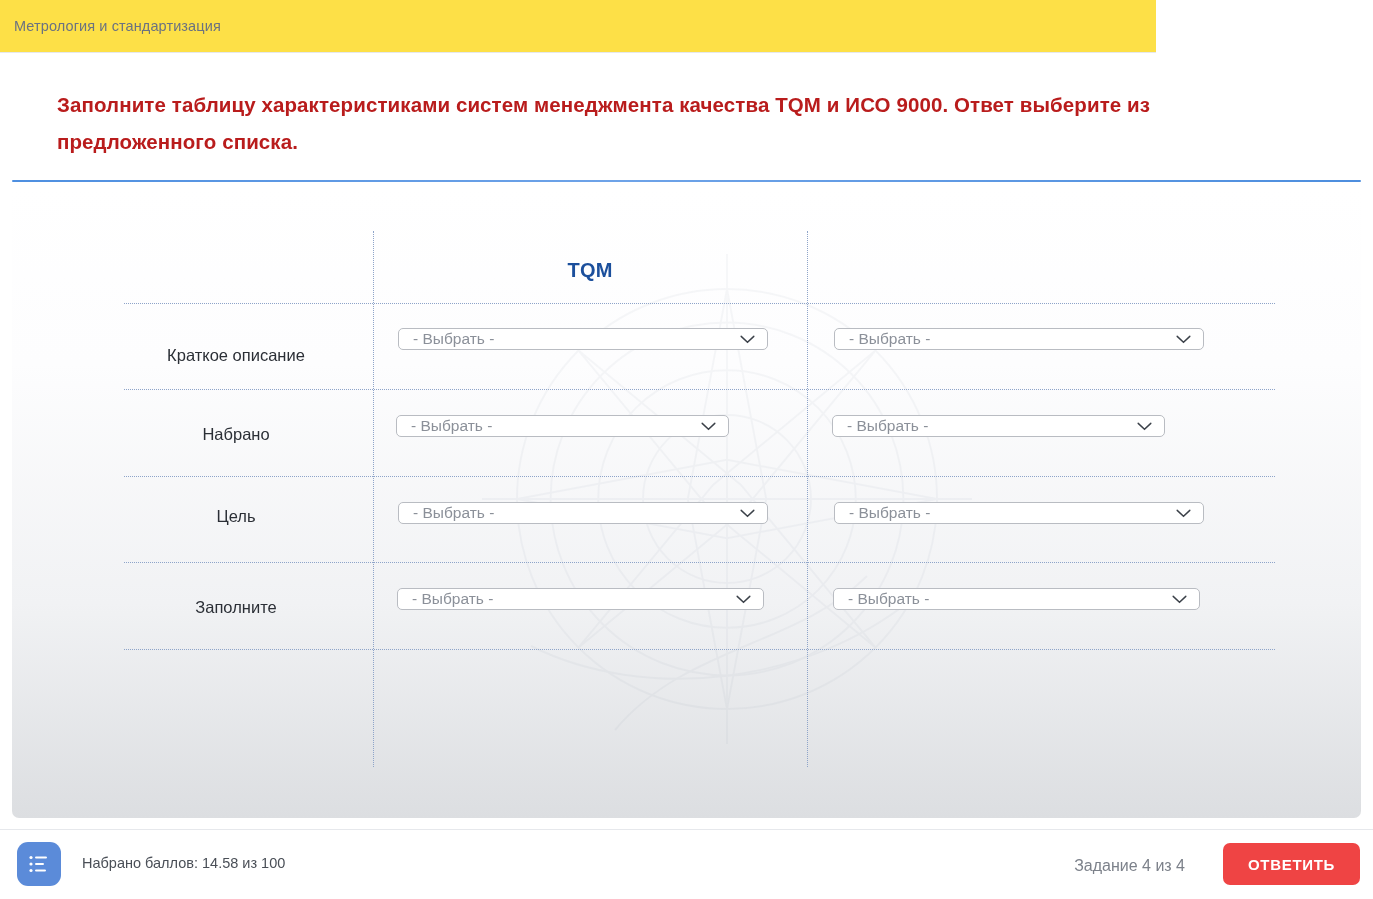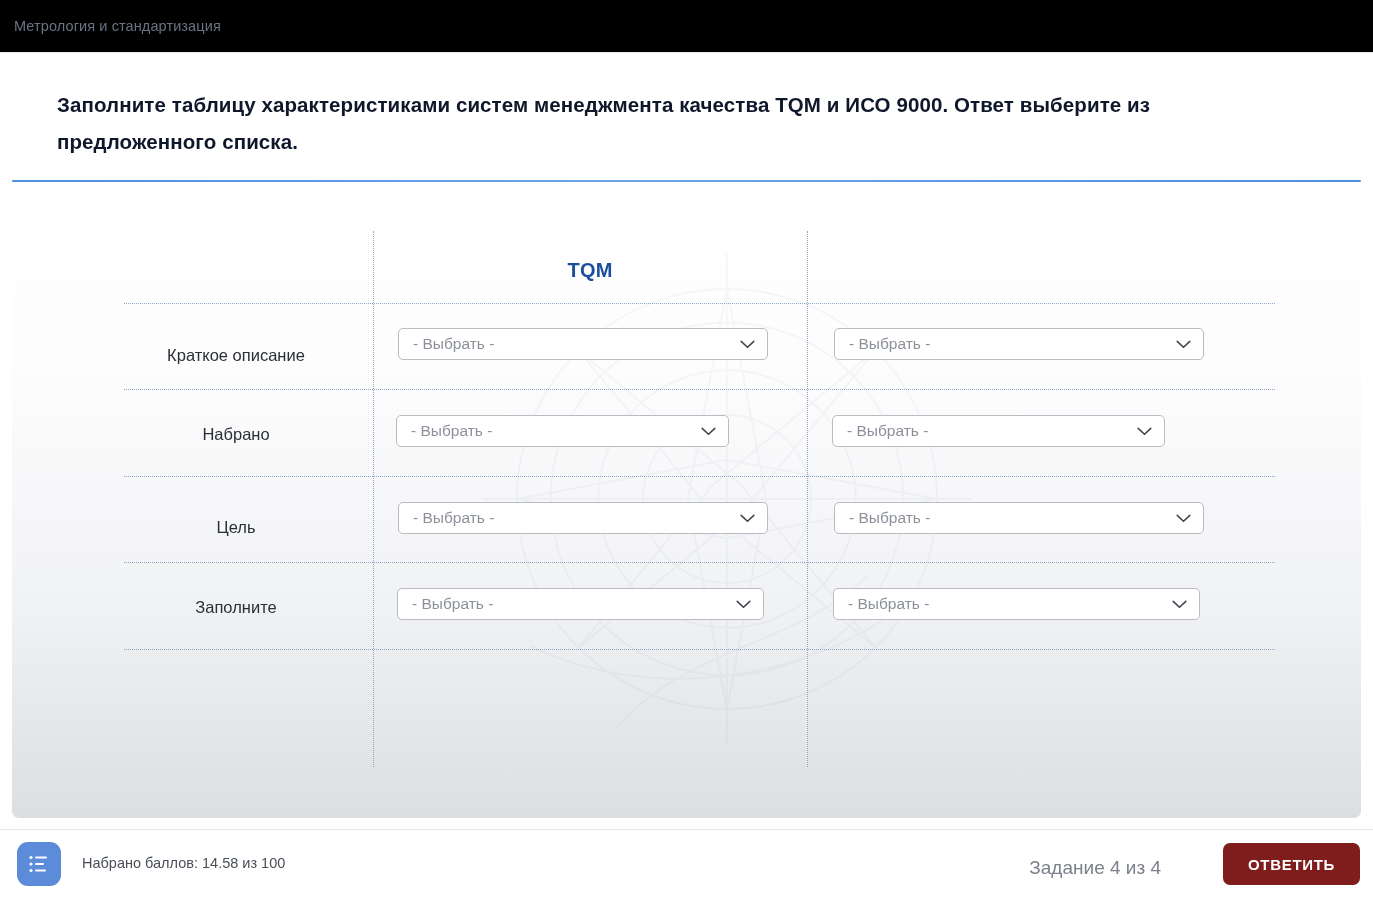--- a/index.html
+++ b/index.html
@@ -9,43 +9,43 @@
     height: 899px;
     overflow: hidden;
     background: #ffffff;
     font-family: "Liberation Sans", sans-serif;
   }
 
   
   .topbar {
     position: absolute;
     left: 0; top: 0;
-    width: 1373px; height: 53px;
-    background: #000000;
+    width: 1156px; height: 53px;
+    background: #fde047;
     border-bottom: 1px solid #e6e8ec;
     display: flex;
     align-items: center;
   }
   .topbar-title {
     margin-left: 14px;
     font-size: 14.5px;
     color: #6b7280;
     letter-spacing: .1px;
     white-space: nowrap;
   }
 
   
   .question {
     position: absolute;
     left: 57px; top: 86px;
     width: 1190px;
     font-size: 20.5px;
     font-weight: bold;
     line-height: 37px;
-    color: #0f172a;
+    color: #b91c1c;
     letter-spacing: .1px;
   }
 
   
   .blue-rule {
     position: absolute;
     left: 12px; top: 180px;
     width: 1349px; height: 2px;
     background: linear-gradient(to right,#4e8fe0,#6ea3e8 45%,#4d8ede);
     border-radius: 1px;
@@ -115,21 +115,21 @@
     left: 0; width: 248px;
     font-size: 16.5px;
     color: #2b2f36;
     text-align: center;
     white-space: nowrap;
   }
 
   
   .select {
     position: absolute;
-    height: 32px;
+    height: 22px;
     background: #ffffff;
     border: 1px solid #b9bcc2;
     border-radius: 5px;
     display: flex;
     align-items: center;
     justify-content: space-between;
     padding: 0 12px 0 14px;
     cursor: pointer;
   }
   .select-text {
@@ -166,30 +166,30 @@
   .score-icon svg { width: 22px; height: 22px; display: block; }
   .score-text {
     position: absolute;
     left: 82px; top: 25px;
     font-size: 14.5px;
     color: #4a4f57;
     white-space: nowrap;
   }
   .task-counter {
     position: absolute;
-    right: 212px; top: 27px;
-    font-size: 19px;
+    right: 188px; top: 27px;
+    font-size: 16px;
     color: #7c818a;
     white-space: nowrap;
   }
   .answer-btn {
     position: absolute;
     right: 13px; top: 13px;
     width: 137px; height: 42px;
-    background: #7f1d1d;
+    background: #ef4444;
     border: none;
     border-radius: 7px;
     color: #ffffff;
     font-family: "Liberation Sans", sans-serif;
     font-size: 15px;
     font-weight: bold;
     letter-spacing: .7px;
     cursor: pointer;
   }
 </style>
@@ -271,21 +271,21 @@
 
     <div class="select" style="left:720px; top:184px; width:333px">
       <span class="select-text">- Выбрать -</span>
       <span class="chev">
         <svg viewBox="0 0 16 10">
             <path d="M1 1.5 L8 8 L15 1.5" fill="none" stroke="#3b4149" stroke-width="1.6" stroke-linecap="round"></path>
           </svg>
       </span>
     </div>
 
-    <div class="rowlabel" style="top:287px">Цель</div>
+    <div class="rowlabel" style="top:276px">Цель</div>
 
     <div class="select" style="left:286px; top:271px; width:370px">
       <span class="select-text">- Выбрать -</span>
       <span class="chev">
         <svg viewBox="0 0 16 10">
             <path d="M1 1.5 L8 8 L15 1.5" fill="none" stroke="#3b4149" stroke-width="1.6" stroke-linecap="round"></path>
           </svg>
       </span>
     </div>
 

